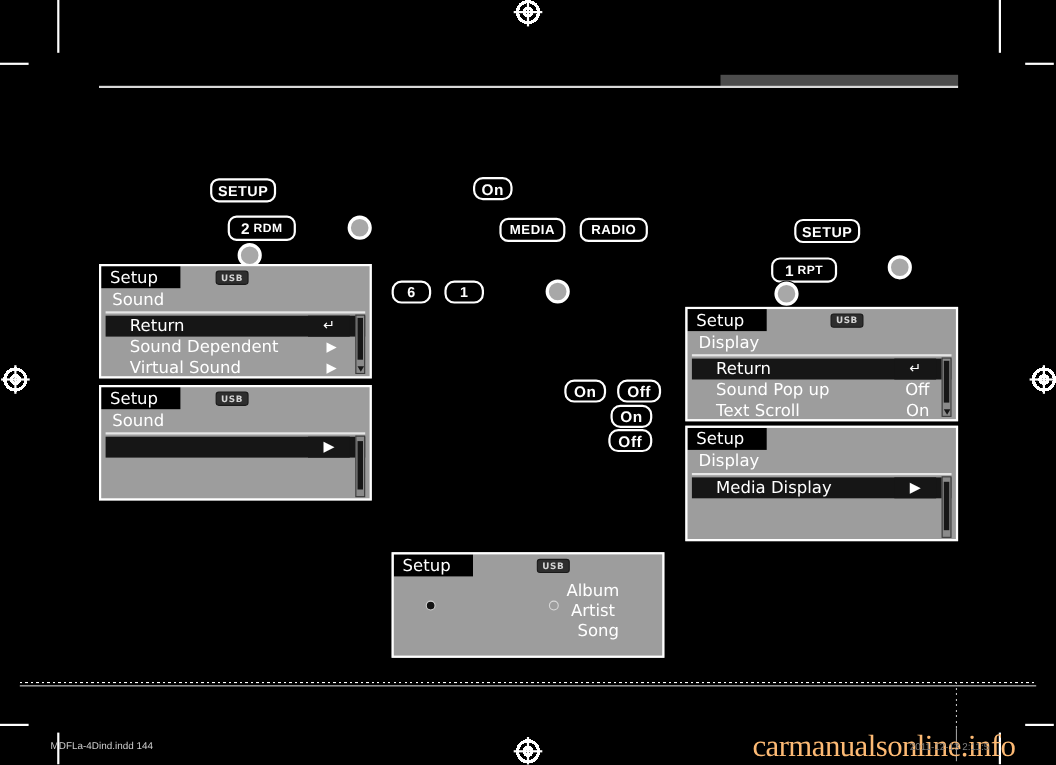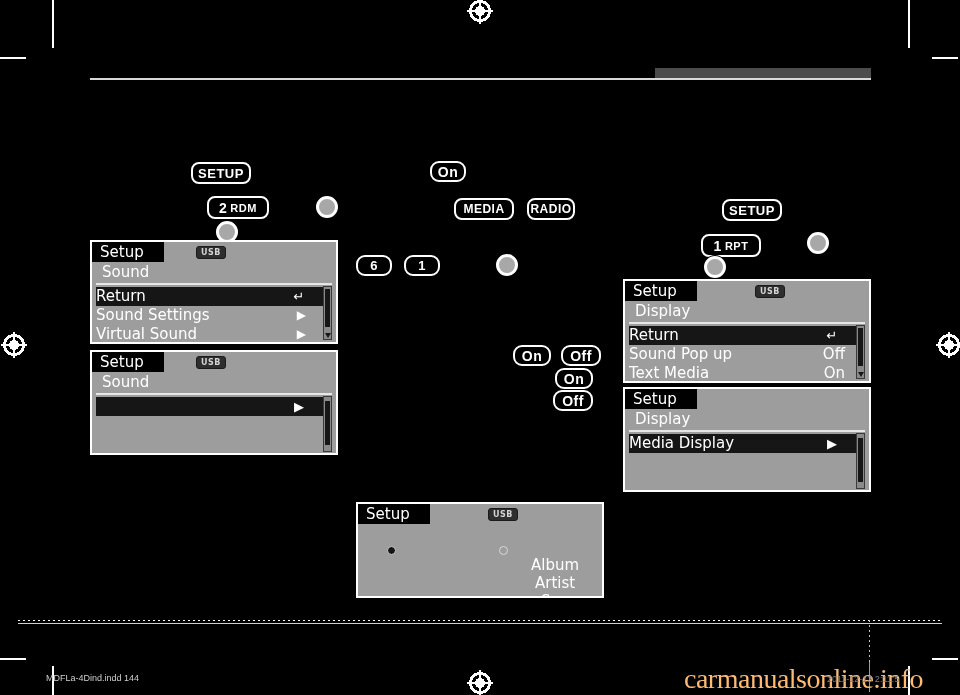--- a/index.html
+++ b/index.html
@@ -158,21 +158,21 @@
   }
   .lcd-rows { padding: 2px 4px 0 4px; position: relative; }
 
   .lcd-row {
     position: relative;
     display: flex;
     align-items: center;
     height: 19px;
     font-size: 15px;
     line-height: 19px;
-    padding-left: 0;
+    padding-left: 22px;
     box-sizing: border-box;
     white-space: nowrap;
   }
   .lcd-row.selected { background: #161616; }
   .lcd-row .row-label { flex: 0 0 auto; }
   .lcd-row .row-value {
     position: absolute;
     right: 20px;
     font-size: 15px;
   }
@@ -310,21 +310,21 @@
     <div class="lcd-tab">Setup</div>
     <div class="usb-badge" style="left:104px;">USB</div>
   </div>
   <div class="lcd-subtitle">Sound</div>
   <div class="lcd-rows">
     <div class="lcd-row selected">
       <span class="row-label">Return</span>
       <span class="row-arrowbox">↵</span>
     </div>
     <div class="lcd-row">
-      <span class="row-label">Sound Settings</span>
+      <span class="row-label">Sound Dependent</span>
       <span class="row-arrow-plain">▶</span>
     </div>
     <div class="lcd-row">
       <span class="row-label">Virtual Sound</span>
       <span class="row-arrow-plain">▶</span>
     </div>
   </div>
   <div class="lcd-scroll" style="right:4px; top:44px; height:54px;">
     <div class="thumb" style="top:2px; height:38px;"></div>
     <div class="arrow-down"></div>
@@ -348,21 +348,21 @@
   </div>
 </div>
 
 <div class="key small-round" style="left:430px; top:161px; width:36px; height:21px; font-size:14px;">
   <span>On</span>
 </div>
 
 <div class="key" style="left:454px; top:198px; width:60px; height:22px; font-size:12px;">
   <span>MEDIA</span>
 </div>
-<div class="key" style="left:527px; top:198px; width:48px; height:22px; font-size:12px;">
+<div class="key" style="left:527px; top:198px; width:62px; height:22px; font-size:12px;">
   <span>RADIO</span>
 </div>
 
 <div class="key small-round" style="left:356px; top:255px; width:36px; height:21px; font-size:13px;">
   <span>6</span>
 </div>
 <div class="key small-round" style="left:404px; top:255px; width:36px; height:21px; font-size:13px;">
   <span>1</span>
 </div>
 
@@ -382,21 +382,21 @@
 </div>
 
 <div class="lcd" style="left:356px; top:502px; width:248px; height:96px;">
   <div class="lcd-titlebar">
     <div class="lcd-tab">Setup</div>
     <div class="usb-badge" style="left:130px;">USB</div>
   </div>
   <div class="media-body">
     <div class="radio on" style="left:29px; top:22px;"></div>
     <div class="radio" style="left:141px; top:22px;"></div>
-    <div class="media-list" style="left:173px; top:4px;margin-top:28px;">
+    <div class="media-list" style="left:157px; top:4px;">
       <div>Album</div>
       <div style="padding-left:4px;">Artist</div>
       <div style="padding-left:10px;">Song</div>
     </div>
   </div>
 </div>
 
 <div class="key" style="left:722px; top:199px; width:60px; height:22px; font-size:13px;">
   <span>SETUP</span>
 </div>
@@ -418,21 +418,21 @@
   <div class="lcd-rows">
     <div class="lcd-row selected">
       <span class="row-label">Return</span>
       <span class="row-arrowbox">↵</span>
     </div>
     <div class="lcd-row">
       <span class="row-label">Sound Pop up</span>
       <span class="row-value">Off</span>
     </div>
     <div class="lcd-row">
-      <span class="row-label">Text Media</span>
+      <span class="row-label">Text Scroll</span>
       <span class="row-value">On</span>
     </div>
   </div>
   <div class="lcd-scroll" style="right:4px; top:44px; height:54px;">
     <div class="thumb" style="top:2px; height:38px;"></div>
     <div class="arrow-down"></div>
   </div>
 </div>
 
 <div class="lcd" style="left:623px; top:387px; width:248px; height:105px;">

